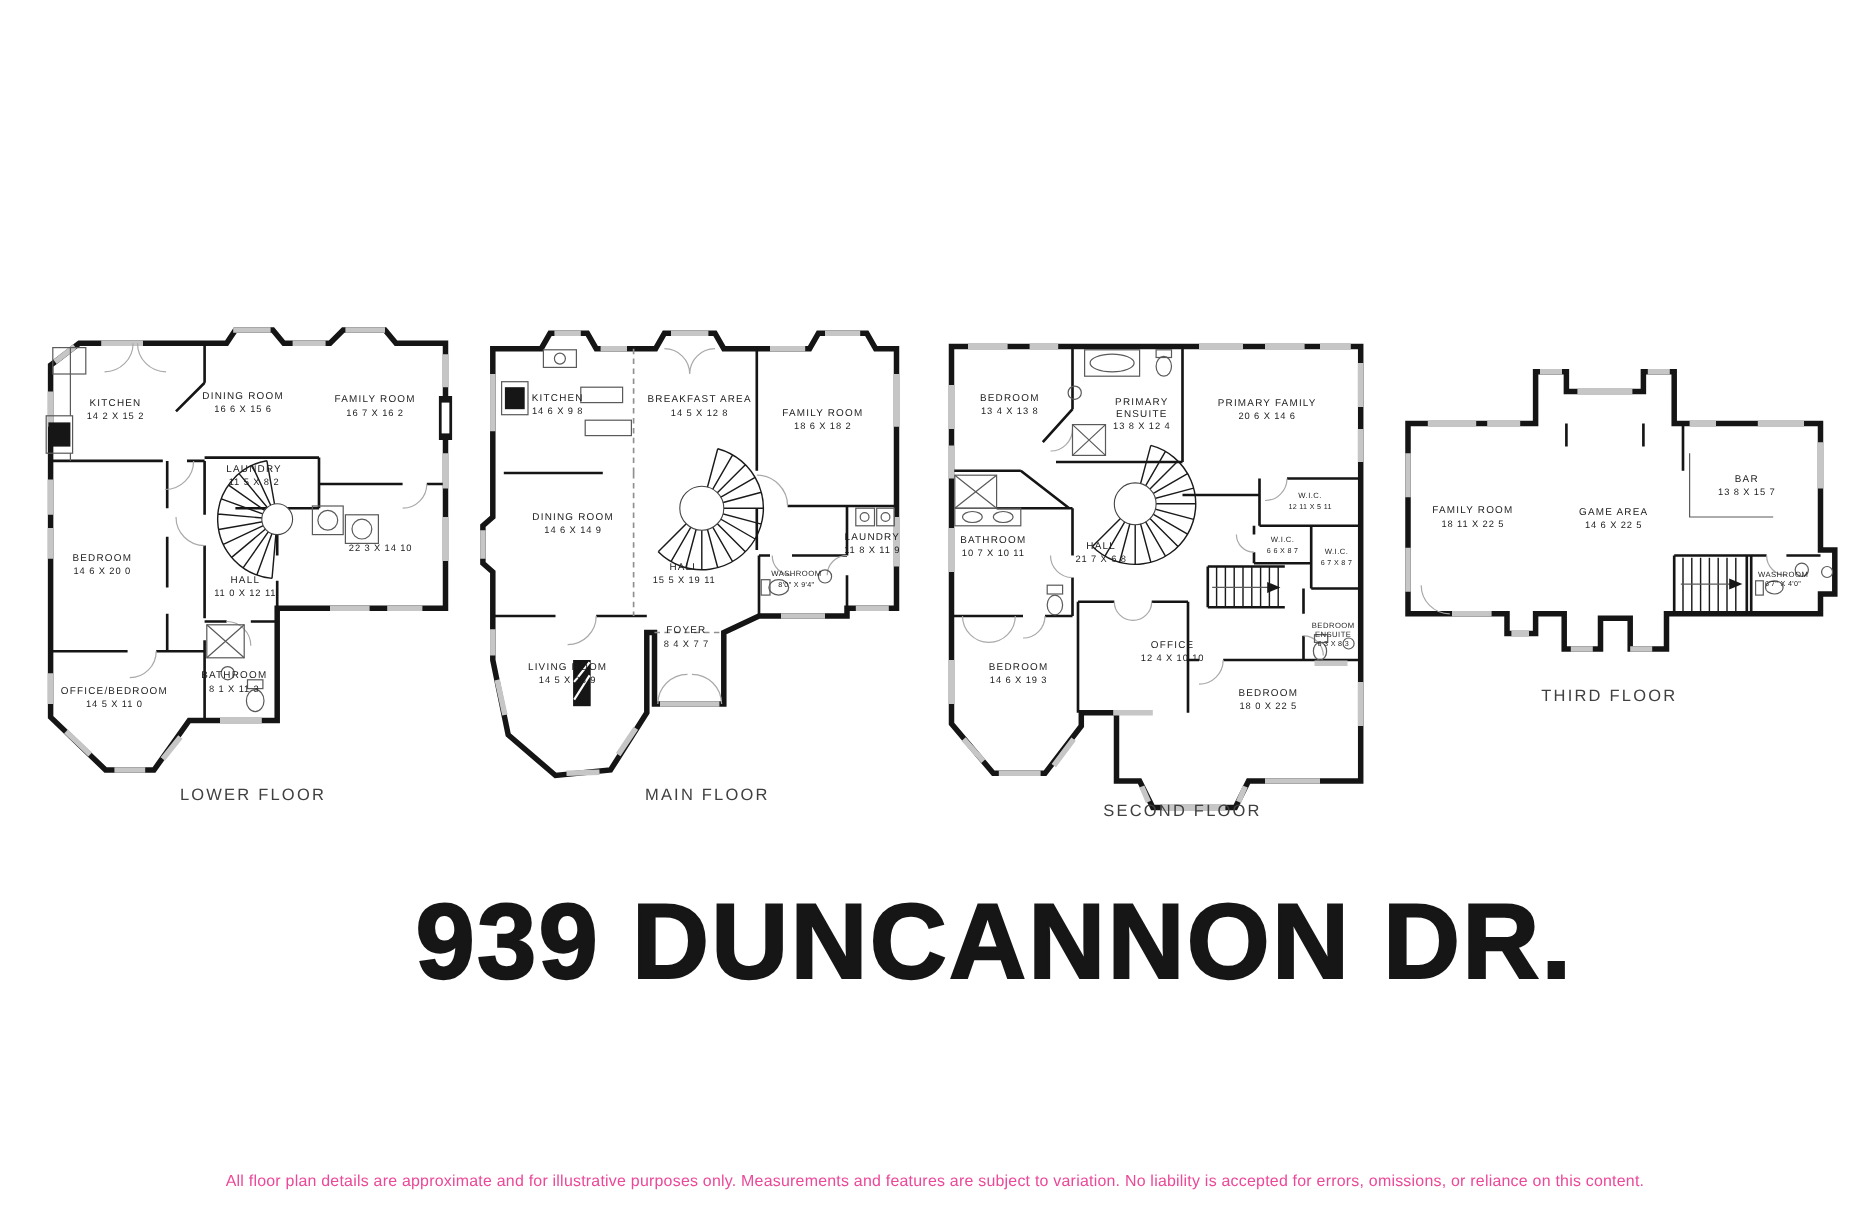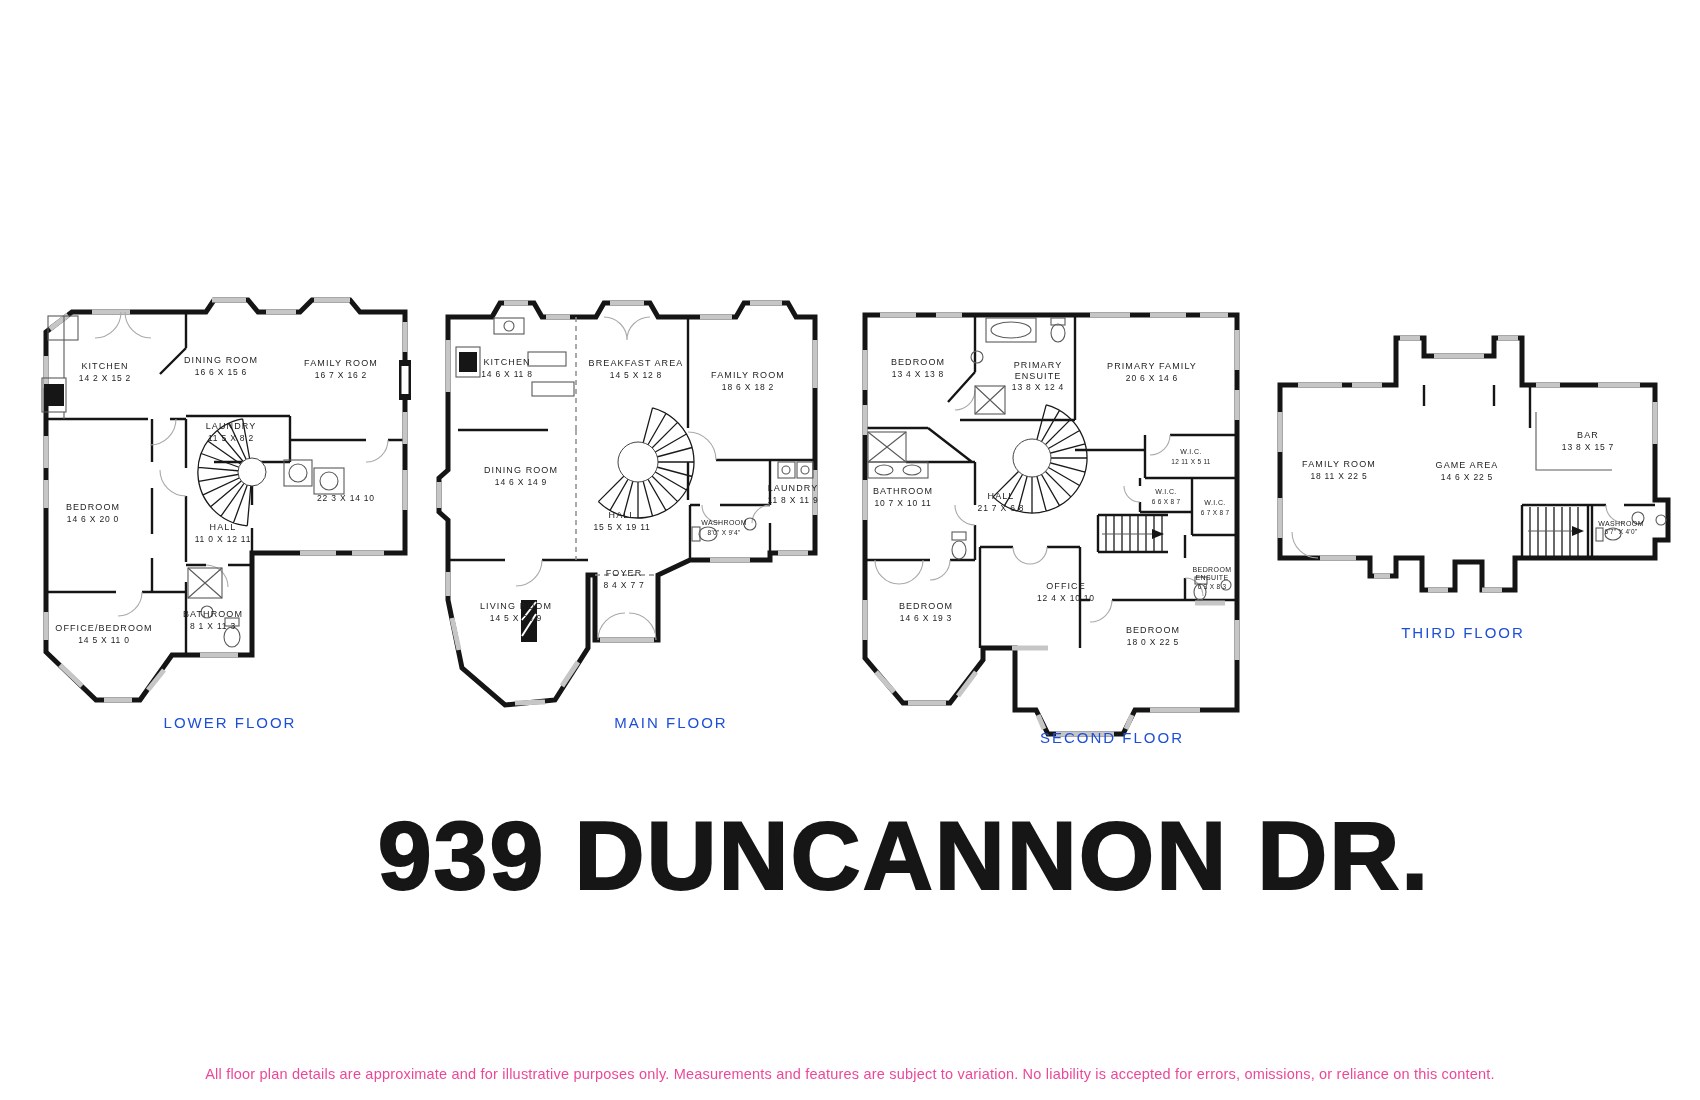--- a/index.html
+++ b/index.html
@@ -17,21 +17,21 @@
   .room-label{position:absolute;transform:translate(-50%,-50%);text-align:center;
       color:#1d1d1d;line-height:1.4;white-space:nowrap;z-index:5}
   .room-label .rname{display:block;font-size:9px;letter-spacing:1.1px}
   .room-label .rdims{display:block;font-size:8.5px;letter-spacing:.8px}
   .room-label.sm .rname{font-size:7px;letter-spacing:.4px}
   .room-label.sm .rdims{font-size:6.5px;letter-spacing:.3px}
   .room-label.wrap{white-space:normal;width:64px;line-height:1.2}
   .room-label.sm.wrap{width:50px}
   .rname:empty{display:none}
   .floor-caption{position:absolute;transform:translateX(-50%);font-size:15px;
-      letter-spacing:2px;color:#1d4ed8;white-space:nowrap}
+      letter-spacing:2px;color:#404040;white-space:nowrap}
   #title{position:absolute;left:904px;top:800px;transform:translateX(-50%);
       font-size:97px;font-weight:bold;letter-spacing:2px;color:#161616;
       white-space:nowrap;-webkit-text-stroke:2px #161616}
   #disclaimer{position:absolute;left:850px;top:1066px;transform:translateX(-50%);
       font-size:14.5px;color:#ec4899;white-space:nowrap;letter-spacing:.2px}
 </style>
 </head>
 <body>
 
 <svg id="plans" width="1700" height="1100" viewBox="0 0 1700 1100">
@@ -213,21 +213,21 @@
     <span class="rname">BATHROOM</span>
     <span class="rdims">8 1 X 11 3</span>
   </div>
 <div class="room-label" style="left:104px;top:634px">
     <span class="rname">OFFICE/BEDROOM</span>
     <span class="rdims">14 5 X 11 0</span>
   </div>
 
 <div class="room-label" style="left:507px;top:368px">
     <span class="rname">KITCHEN</span>
-    <span class="rdims">14 6 X 11 8</span>
+    <span class="rdims">14 6 X 9 8</span>
   </div>
 <div class="room-label" style="left:636px;top:369px">
     <span class="rname">BREAKFAST AREA</span>
     <span class="rdims">14 5 X 12 8</span>
   </div>
 <div class="room-label" style="left:748px;top:381px">
     <span class="rname">FAMILY ROOM</span>
     <span class="rdims">18 6 X 18 2</span>
   </div>
 <div class="room-label" style="left:521px;top:476px">
@@ -315,18 +315,18 @@
 <div class="room-label" style="left:1588px;top:441px">
     <span class="rname">BAR</span>
     <span class="rdims">13 8 X 15 7</span>
   </div>
 <div class="room-label sm wrap" style="left:1621px;top:528px">
     <span class="rname">WASHROOM</span>
     <span class="rdims">6'7" X 4'0"</span>
   </div>
 
 <div class="floor-caption" style="left:230px;top:714px">LOWER FLOOR</div>
-<div class="floor-caption" style="left:671px;top:714px">MAIN FLOOR</div>
-<div class="floor-caption" style="left:1112px;top:729px">SECOND FLOOR</div>
+<div class="floor-caption" style="left:643px;top:714px">MAIN FLOOR</div>
+<div class="floor-caption" style="left:1075px;top:729px">SECOND FLOOR</div>
 <div class="floor-caption" style="left:1463px;top:624px">THIRD FLOOR</div>
 
 <div id="title">939 DUNCANNON DR.</div>
 <div id="disclaimer">All floor plan details are approximate and for illustrative purposes only. Measurements and features are subject to variation. No liability is accepted for errors, omissions, or reliance on this content.</div>
 
 </body></html>

